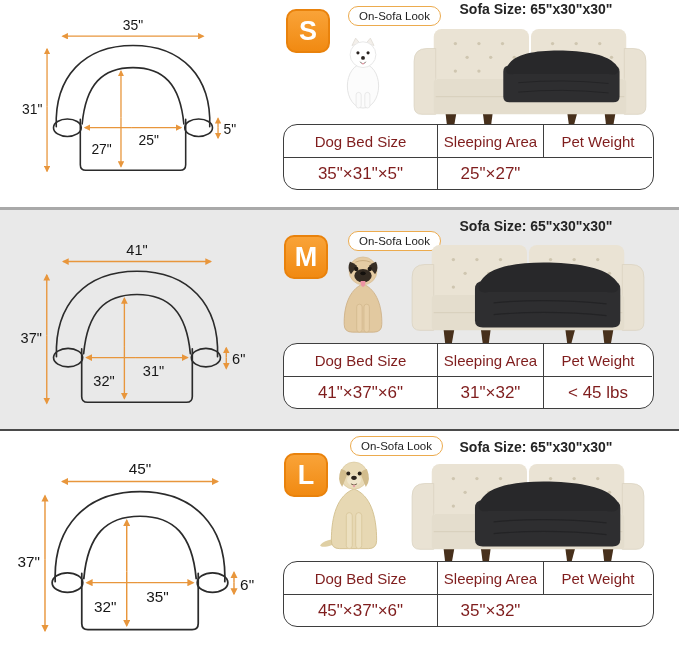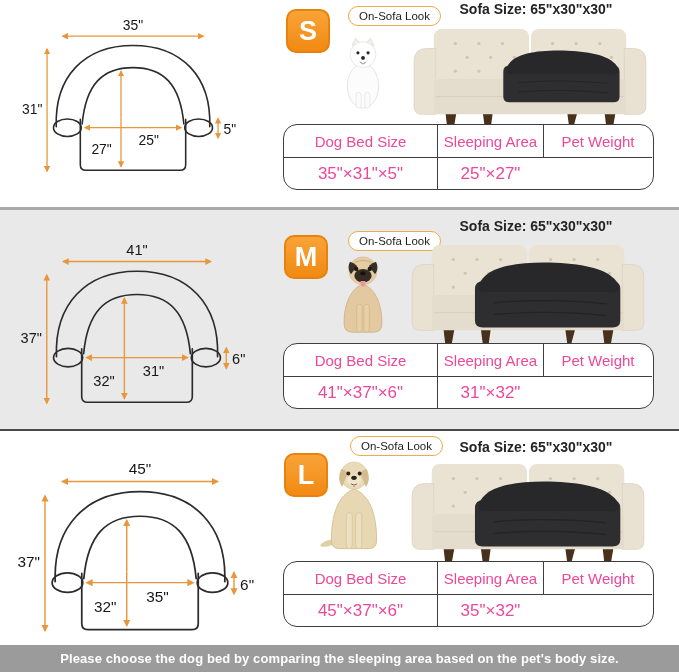--- a/index.html
+++ b/index.html
@@ -49,21 +49,21 @@
   .row-s .dog { left: 340px; top: 37px; width: 46px; height: 74px; }
   .row-m .dog { left: 336px; top: 44px; width: 54px; height: 83px; }
   .row-l .dog { left: 318px; top: 28px; width: 72px; height: 98px; }
 
   .spec-table { position: absolute; left: 283px; width: 371px; background: #fff;
                 border: 1.5px solid #3E3E3E; border-radius: 14px; overflow: hidden;
                 display: grid; grid-template-columns: 153px 106px 109px; }
   .row-s .spec-table { top: 124px; }
   .row-m .spec-table { top: 133px; }
   .row-l .spec-table { top: 130px; }
-  .spec-table .cell { display: flex; align-items: center; justify-content: center; color: #ec4899; }
+  .spec-table .cell { display: flex; align-items: center; justify-content: center; color: #7f1d1d; }
   .spec-table .th { height: 33px; font-size: 15px; border-bottom: 1.5px solid #3E3E3E; }
   .spec-table .td { height: 31px; font-size: 17px; }
   .spec-table .c2, .spec-table .c3 { border-left: 1.5px solid #3E3E3E; }
 
   .defs-holder { position: absolute; width: 0; height: 0; }
 </style>
 </head>
 <body>
 
 <svg class="defs-holder" aria-hidden="true">
@@ -253,20 +253,21 @@
         <path d="M85,78 Q140,73 200,79" stroke="#232325" stroke-width="1.2" fill="none"></path>
       </g>
     </svg>
 
     <div class="spec-table">
       <div class="cell th c1">Dog Bed Size</div>
       <div class="cell th c2">Sleeping Area</div>
       <div class="cell th c3">Pet Weight</div>
       <div class="cell td c1">41"×37"×6"</div>
       <div class="cell td c2">31"×32"</div>
+      <div class="cell td c3">&lt; 45 lbs</div>
     </div>
   </section>
 
   <div class="div-b"></div>
 
   <section class="row row-l">
     <svg class="diagram" viewBox="0 0 270 185">
       <g fill="none" stroke="#2B2B2B" stroke-width="1.7" stroke-linecap="round">
         <path d="M 52,122 C 50,68 82,34 135,34 C 188,34 220,68 218,122"></path>
         <ellipse cx="64" cy="123" rx="15" ry="9.5"></ellipse>
@@ -352,14 +353,13 @@
 
     <div class="spec-table">
       <div class="cell th c1">Dog Bed Size</div>
       <div class="cell th c2">Sleeping Area</div>
       <div class="cell th c3">Pet Weight</div>
       <div class="cell td c1">45"×37"×6"</div>
       <div class="cell td c2">35"×32"</div>
     </div>
   </section>
 
-  <div class="footer">Please choose the dog bed by comparing the sleeping area based on the pet's body size.</div>
 </div>
 
 </body></html>

